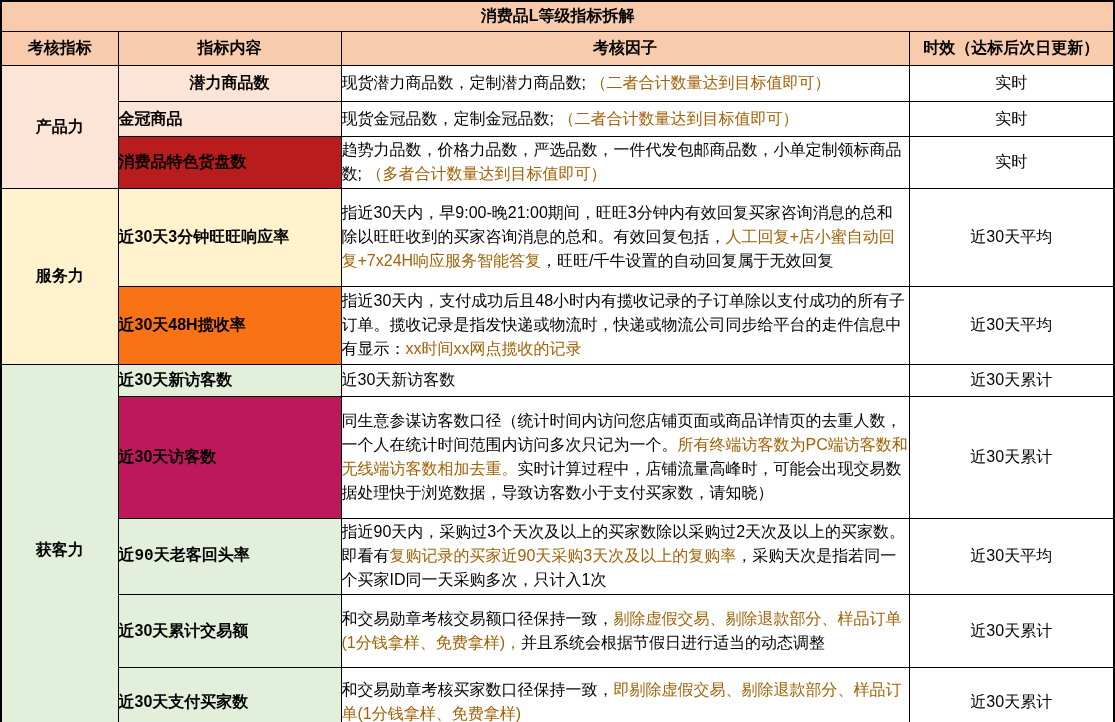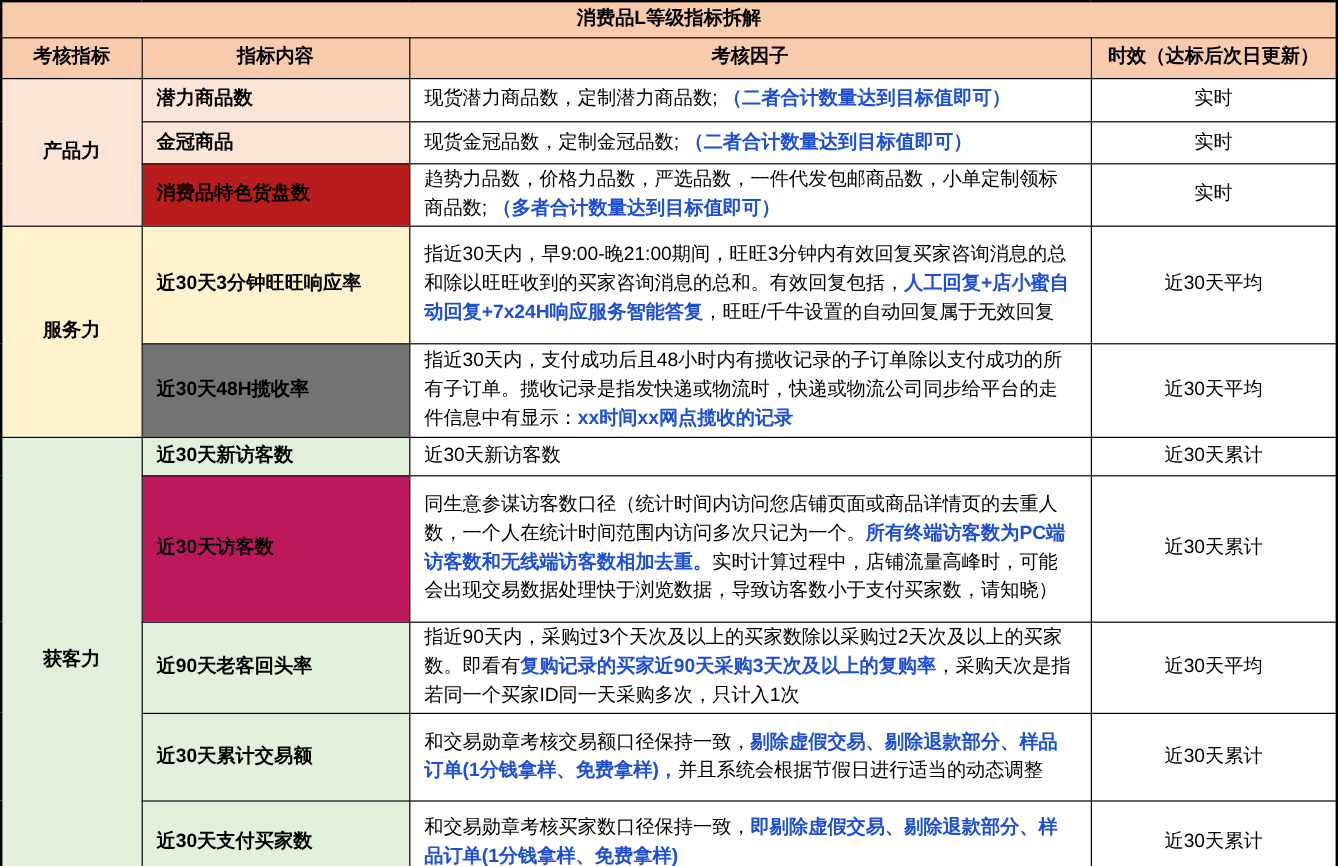--- a/index.html
+++ b/index.html
@@ -1,26 +1,26 @@
 <!DOCTYPE html>
 <html><head>
 <meta charset="utf-8">
 <style>
   html,body{margin:0;padding:0;background:#fff;}
   body{font-family:"Liberation Sans","DejaVu Sans",sans-serif;color:#000;}
   .tbl{border-collapse:collapse;table-layout:fixed;width:1113px;border:2px solid #000;}
   .tbl th,.tbl td{border:1px solid #000;vertical-align:middle;overflow:hidden;
-    font-size:16px;line-height:24px;padding:1px 12px;box-sizing:border-box;}
+    font-size:16px;line-height:24px;padding:1px 0;box-sizing:border-box;}
   .title-cell{font-weight:bold;text-align:center;font-size:16px;}
   .head-cell{font-weight:bold;text-align:center;}
   .group-cell{font-weight:bold;text-align:center;font-size:17px;}
   .ind-cell{font-weight:bold;text-align:left;padding-left:5px;}
   .factor-cell{background:#ffffff;text-align:left;}
   .time-cell{background:#ffffff;font-weight:normal;text-align:center;}
-  .red-seg{color:#1d4ed8;font-weight:bold;}
+  .red-seg{color:#a16207;font-weight:normal;}
 </style>
 </head>
 <body>
 
 <table class="tbl">
   <colgroup>
     <col style="width:117px">
     <col style="width:223px">
     <col style="width:568px">
     <col style="width:205px">
@@ -32,58 +32,58 @@
     <tr style="height:34px">
       <th class="head-cell hdr-bg" style="background: rgb(248, 203, 173);">考核指标</th>
       <th class="head-cell hdr-bg" style="background: rgb(248, 203, 173);">指标内容</th>
       <th class="head-cell hdr-bg" style="background: rgb(248, 203, 173);">考核因子</th>
       <th class="head-cell hdr-bg" style="background: rgb(248, 203, 173);">时效（达标后次日更新）</th>
     </tr>
   </thead>
   <tbody id="table-body">
       <tr style="height: 36px;">
         <td class="group-cell" rowspan="3" style="background: rgb(252, 228, 214); margin-top: 47px;">产品力</td>
-        <td class="ind-cell" style="background: rgb(252, 228, 214);">潜力商品数</td>
+        <td class="ind-cell" style="background: rgb(252, 228, 214); text-align: center;">潜力商品数</td>
         <td class="factor-cell"><span>现货潜力商品数，定制潜力商品数;  </span><span class="red-seg">（二者合计数量达到目标值即可）</span></td>
         <td class="time-cell">实时</td>
       </tr>
       <tr style="height: 35px;">
         <td class="ind-cell" style="background: rgb(252, 228, 214);">金冠商品</td>
         <td class="factor-cell"><span>现货金冠品数，定制金冠品数;  </span><span class="red-seg">（二者合计数量达到目标值即可）</span></td>
         <td class="time-cell">实时</td>
       </tr>
       <tr style="height: 52px;">
         <td class="ind-cell" style="background: #b91c1c;">消费品特色货盘数</td>
         <td class="factor-cell"><span>趋势力品数，价格力品数，严选品数，一件代发包邮商品数，小单定制领标商品数;  </span><span class="red-seg">（多者合计数量达到目标值即可）</span></td>
         <td class="time-cell">实时</td>
       </tr>
       <tr style="height: 98px;">
         <td class="group-cell" rowspan="2" style="background: rgb(255, 242, 204); margin-left: 12px;">服务力</td>
         <td class="ind-cell" style="background: rgb(255, 242, 204);">近30天3分钟旺旺响应率</td>
         <td class="factor-cell"><span>指近30天内，早9:00-晚21:00期间，旺旺3分钟内有效回复买家咨询消息的总和除以旺旺收到的买家咨询消息的总和。有效回复包括，</span><span class="red-seg">人工回复+店小蜜自动回复+7x24H响应服务智能答复</span><span>，旺旺/千牛设置的自动回复属于无效回复</span></td>
         <td class="time-cell">近30天平均</td>
       </tr>
       <tr style="height: 78px;">
-        <td class="ind-cell" style="background: #737373;">近30天48H揽收率</td>
+        <td class="ind-cell" style="background: #f97316;">近30天48H揽收率</td>
         <td class="factor-cell"><span>指近30天内，支付成功后且48小时内有揽收记录的子订单除以支付成功的所有子订单。揽收记录是指发快递或物流时，快递或物流公司同步给平台的走件信息中有显示：</span><span class="red-seg">xx时间xx网点揽收的记录</span></td>
         <td class="time-cell">近30天平均</td>
       </tr>
       <tr style="height: 32px;">
         <td class="group-cell" rowspan="5" style="background: rgb(226, 239, 218);">获客力</td>
         <td class="ind-cell" style="background: rgb(226, 239, 218);">近30天新访客数</td>
         <td class="factor-cell"><span>近30天新访客数</span></td>
         <td class="time-cell">近30天累计</td>
       </tr>
       <tr style="height: 122px;">
         <td class="ind-cell" style="background: #be185d;">近30天访客数</td>
         <td class="factor-cell"><span>同生意参谋访客数口径（统计时间内访问您店铺页面或商品详情页的去重人数，一个人在统计时间范围内访问多次只记为一个。</span><span class="red-seg">所有终端访客数为PC端访客数和无线端访客数相加去重。</span><span>实时计算过程中，店铺流量高峰时，可能会出现交易数据处理快于浏览数据，导致访客数小于支付买家数，请知晓）</span></td>
         <td class="time-cell">近30天累计</td>
       </tr>
       <tr style="height: 76px;">
-        <td class="ind-cell" style="background: rgb(226, 239, 218);">近90天老客回头率</td>
+        <td class="ind-cell" style="background: rgb(226, 239, 218); font-family: Liberation Mono, monospace;">近90天老客回头率</td>
         <td class="factor-cell"><span>指近90天内，采购过3个天次及以上的买家数除以采购过2天次及以上的买家数。即看有</span><span class="red-seg">复购记录的买家近90天采购3天次及以上的复购率</span><span>，采购天次是指若同一个买家ID同一天采购多次，只计入1次</span></td>
         <td class="time-cell">近30天平均</td>
       </tr>
       <tr style="height: 73px;">
         <td class="ind-cell" style="background: rgb(226, 239, 218);">近30天累计交易额</td>
         <td class="factor-cell"><span>和交易勋章考核交易额口径保持一致，</span><span class="red-seg">剔除虚假交易、剔除退款部分、样品订单(1分钱拿样、免费拿样)，</span><span>并且系统会根据节假日进行适当的动态调整</span></td>
         <td class="time-cell">近30天累计</td>
       </tr>
       <tr style="height: 70px;">
         <td class="ind-cell" style="background: rgb(226, 239, 218);">近30天支付买家数</td>

